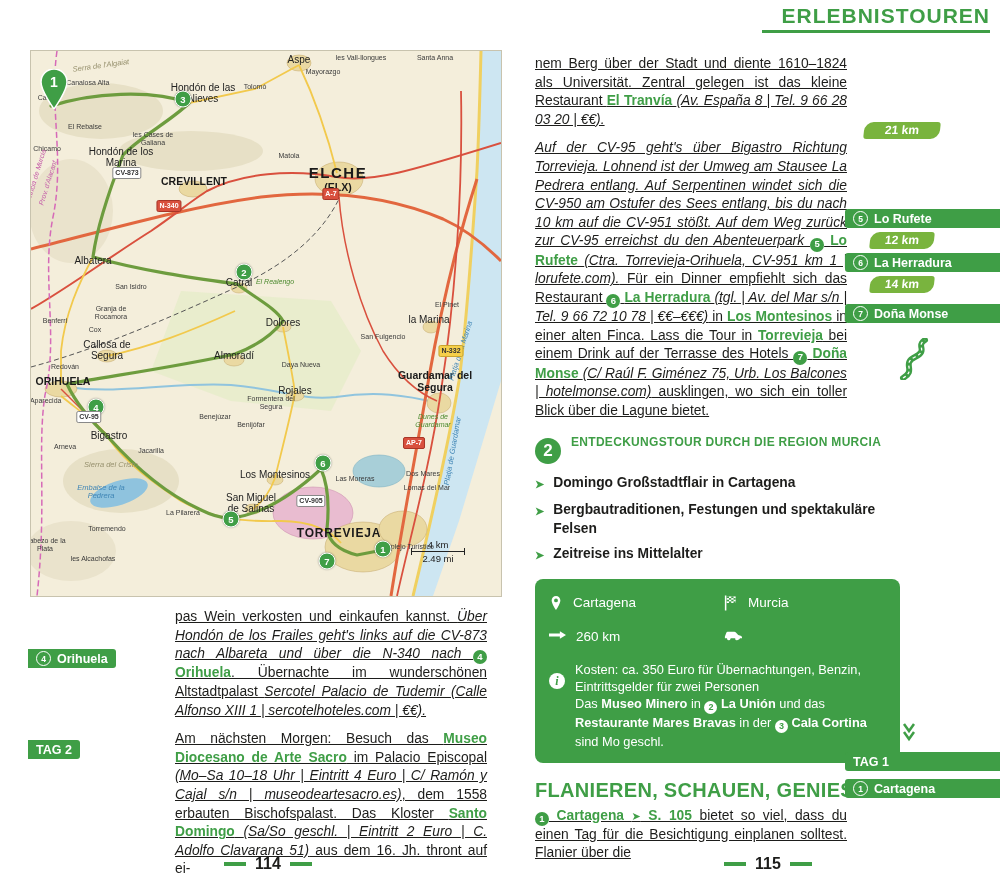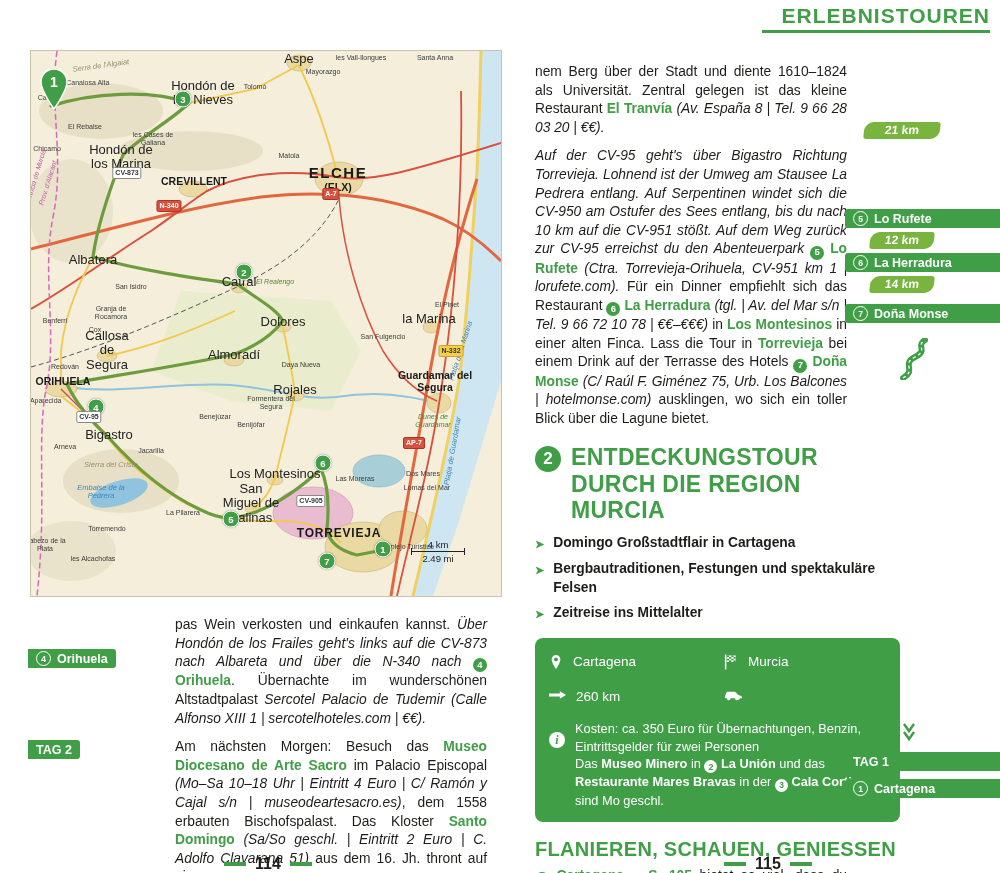--- a/index.html
+++ b/index.html
@@ -18,21 +18,21 @@
 
   
   .map{position:absolute;left:30px;top:50px;width:470px;height:545px;background:#f4eedb;
        border:1px solid #c8c3ae;overflow:hidden;}
   .map svg.geo{position:absolute;left:0;top:0;}
   #map-overlay{position:absolute;left:0;top:0;width:100%;height:100%;}
   .map-label{position:absolute;white-space:nowrap;text-align:center;line-height:1.1;pointer-events:none;}
   .k-city-xl{font-size:15px;font-weight:bold;letter-spacing:1.5px;color:#1a1a1a;}
   .k-city-md{font-size:12px;font-weight:bold;letter-spacing:.8px;color:#1a1a1a;}
   .k-city-lg{font-size:10.5px;font-weight:bold;color:#1a1a1a;}
-  .k-town{font-size:13px;color:#222;}
+  .k-town{font-size:10px;color:#222;}
   .k-small{font-size:7px;color:#3a3a3a;}
   .k-water{font-size:7.5px;font-style:italic;color:#3f85b5;}
   .k-area{font-size:7.5px;font-style:italic;color:#96906d;}
   .k-green{font-size:7px;font-style:italic;color:#4c8a2f;}
   .k-boundary{font-size:7px;font-style:italic;color:#c45ca8;}
   .map-marker{position:absolute;width:15px;height:15px;border-radius:50%;background:var(--green);
               color:#fff;font-size:9.5px;font-weight:bold;display:flex;align-items:center;
               justify-content:center;transform:translate(-50%,-50%);border:1px solid #fff;
               box-shadow:0 0 2px rgba(0,0,0,.4);}
   .badge{position:absolute;transform:translate(-50%,-50%);font-size:7px;font-weight:bold;
@@ -44,37 +44,37 @@
   .map-scale{position:absolute;left:376px;top:488px;width:62px;text-align:center;font-size:9.5px;color:#222;}
   .ms-bar{height:1px;background:#222;margin:1px 4px;position:relative;}
   .ms-bar::before,.ms-bar::after{content:"";position:absolute;top:-3px;width:1px;height:7px;background:#222;}
   .ms-bar::before{left:0;} .ms-bar::after{right:0;}
 
   
   .left-col{position:absolute;left:175px;top:608px;width:323px;font-size:13.8px;
             line-height:18.6px;text-align:justify;}
   .right-col{position:absolute;left:535px;top:55px;width:365px;font-size:13.8px;
              line-height:18.6px;}
-  .right-col p.body, .left-col p.body{margin:8px 0 10px 0;text-align:justify;width:312px;}
+  .right-col p.body, .left-col p.body{margin:0 0 10px 0;text-align:justify;width:312px;text-decoration:underline;}
   .it{font-style:italic;}
   .gb{color:var(--green);font-weight:bold;}
   .bd{font-weight:bold;}
   .garr{color:var(--green);font-size:11px;}
   .cnum{display:inline-flex;width:14px;height:14px;border-radius:50%;background:var(--green);
         color:#fff;font-size:9.5px;font-weight:bold;align-items:center;justify-content:center;
         vertical-align:-2px;font-style:normal;}
   .cnumw{display:inline-flex;width:13px;height:13px;border-radius:50%;background:#fff;
          color:var(--green);font-size:9px;font-weight:bold;align-items:center;justify-content:center;
          vertical-align:-2px;}
 
   
   .tour-head{display:flex;gap:10px;margin:16px 0 10px 0;align-items:flex-start;}
   .tour-num{flex:0 0 auto;width:26px;height:26px;border-radius:50%;background:var(--green);
             color:#fff;font-size:17px;font-weight:bold;display:flex;align-items:center;justify-content:center;margin-top:2px;}
-  .tour-title{font-size:23px;font-weight:bold;color:var(--green);line-height:1.15;
+  .tour-title{font-size:12px;font-weight:bold;color:var(--green);line-height:1.15;
               letter-spacing:.3px;width:330px;text-transform:uppercase;}
   .bullet{display:flex;gap:9px;font-weight:bold;font-size:13.8px;margin:7px 0;align-items:flex-start;}
   .bullet .garr{margin-top:1px;}
 
   .info-box{background:var(--green);border-radius:8px;color:#fff;padding:15px 14px 13px 14px;
             margin-top:14px;width:337px;}
   .ib-grid{display:grid;grid-template-columns:168px auto;row-gap:16px;column-gap:6px;margin-bottom:14px;}
   .ib-cell{display:flex;gap:10px;align-items:flex-start;font-size:13.5px;}
   .ib-cell .ico{flex:0 0 auto;margin-top:1px;}
   .ib-cell .val{max-width:130px;}

